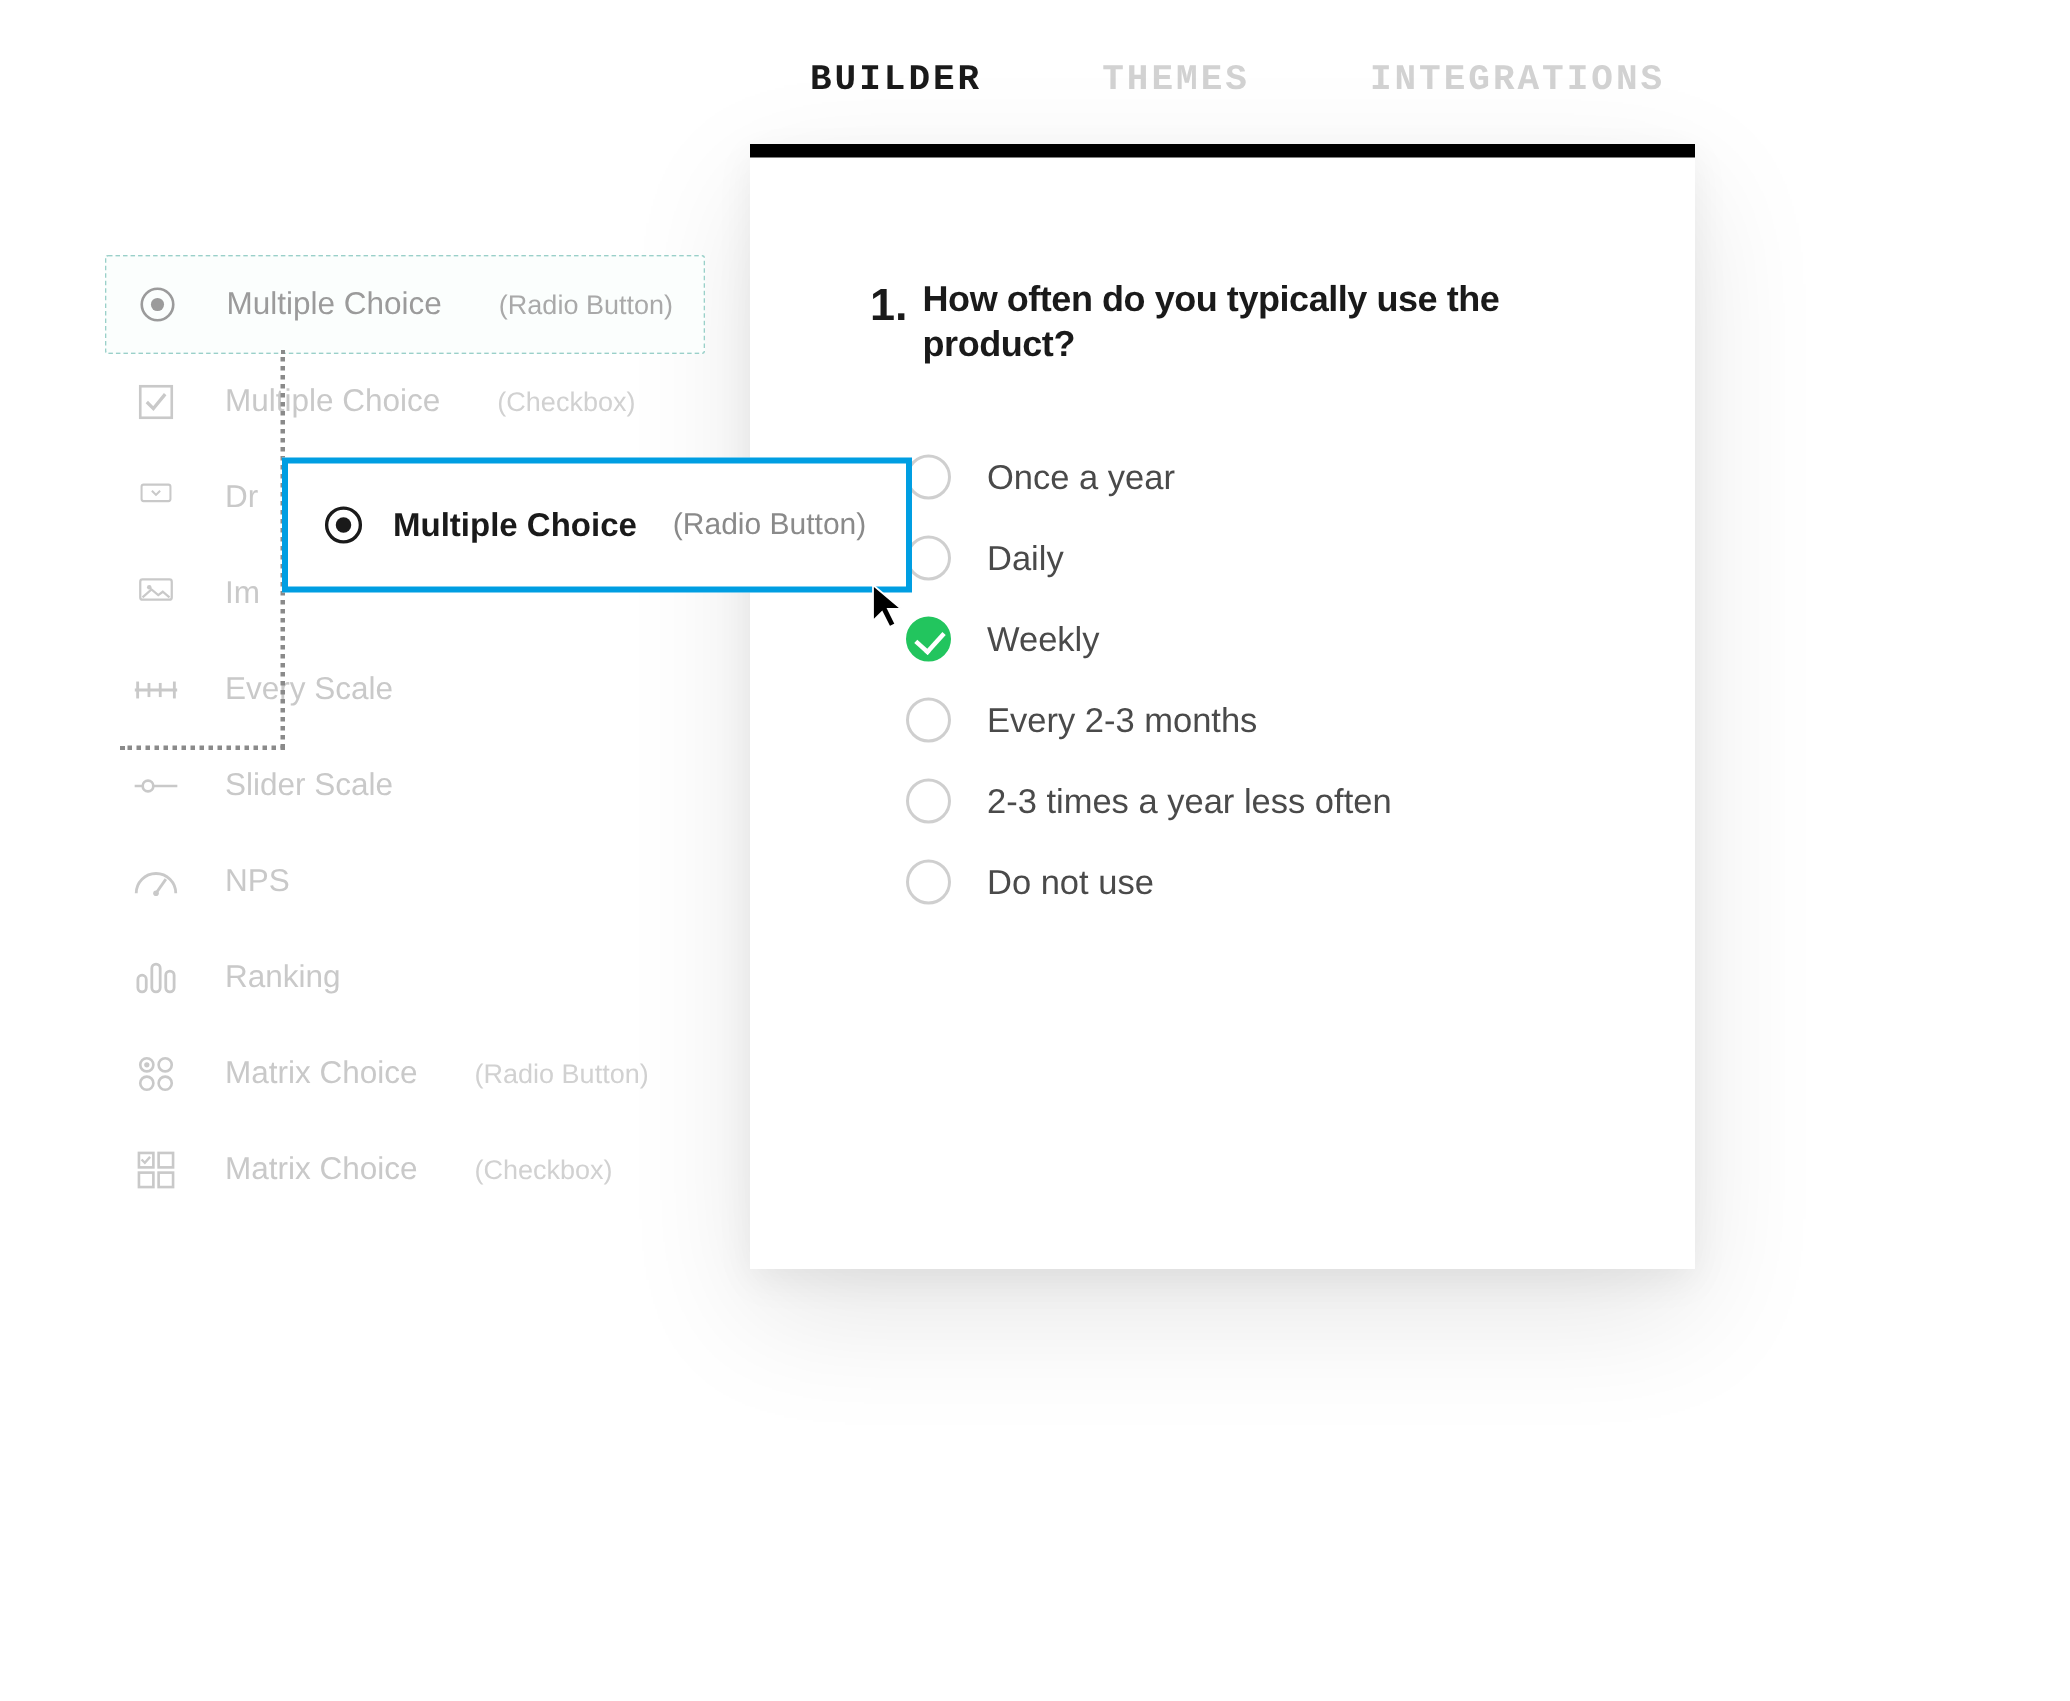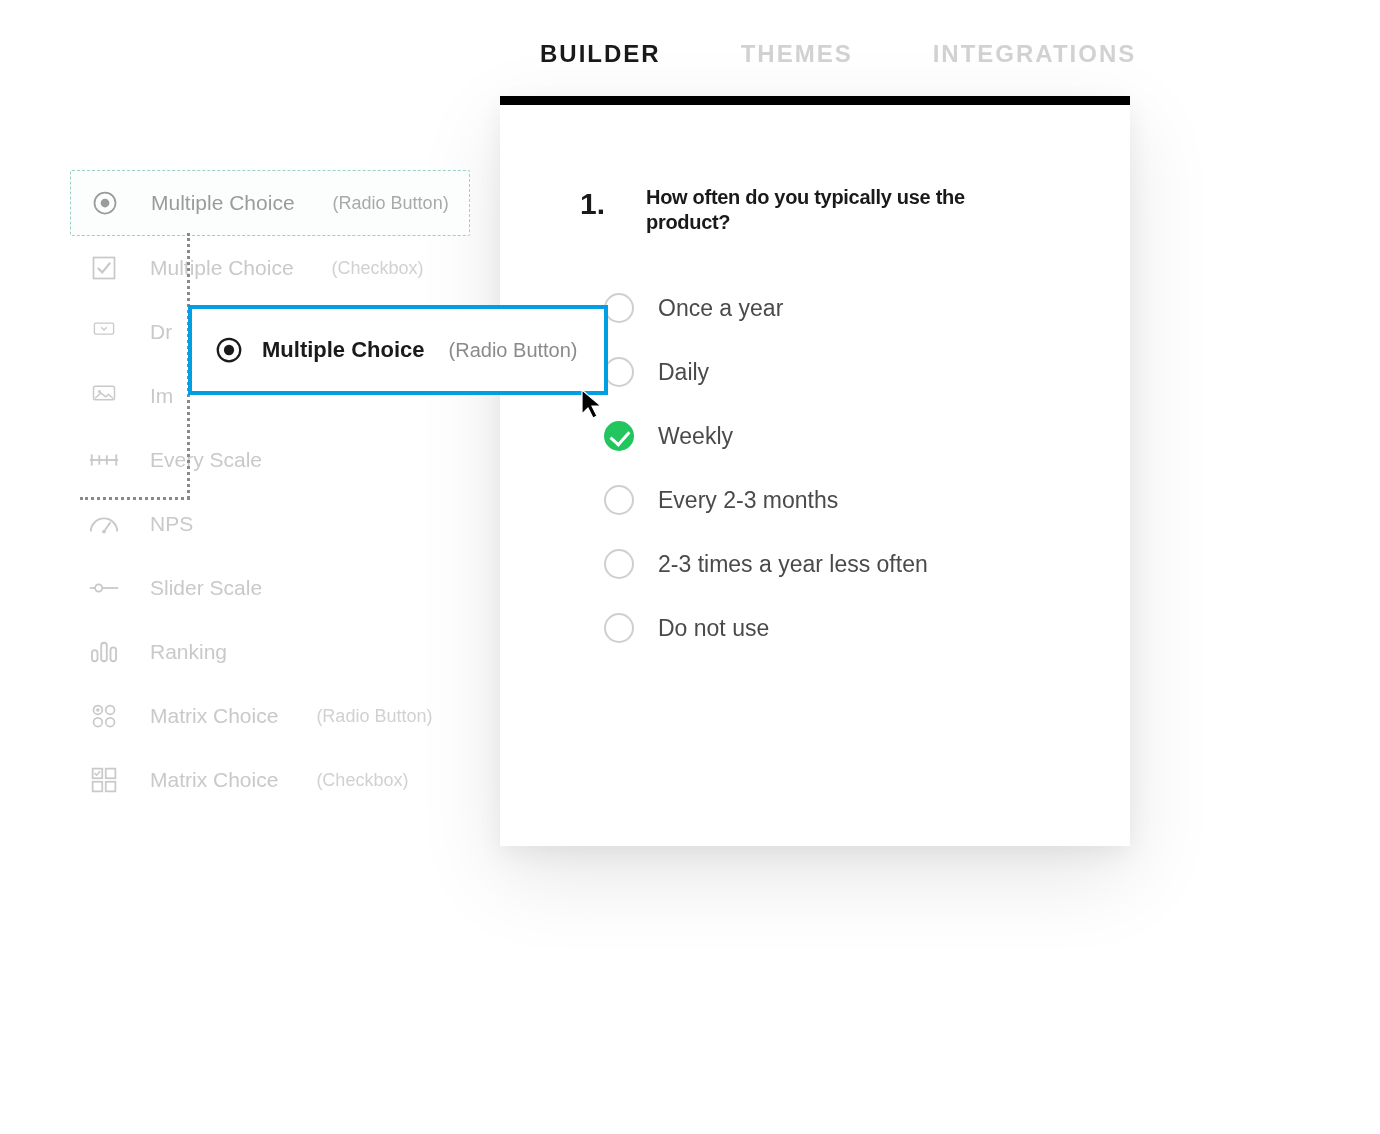--- a/index.html
+++ b/index.html
@@ -21,20 +21,21 @@
     display: flex;
     gap: 80px;
     padding: 20px 40px 24px 40px;
   }
   .tab {
     font-size: 24px;
     font-weight: 700;
     letter-spacing: 2px;
     color: #d2d2d2;
     cursor: pointer;
+    font-family: Liberation Mono, monospace;
   }
   .tab.active { color: #1a1a1a; }
 
   
   .preview-panel {
     position: absolute;
     top: 96px;
     left: 500px;
     width: 630px;
     height: 750px;
@@ -45,33 +46,32 @@
   }
   .question-row { display: flex; }
   .q-num {
     font-size: 30px;
     font-weight: 800;
     color: #1a1a1a;
     margin-right: 10px;
     line-height: 1.25;
   }
   .q-text {
-    font-size: 20px;
+    font-size: 24px;
     font-weight: 800;
     color: #1a1a1a;
     line-height: 1.25;
     letter-spacing: -0.3px;
-    margin-left: 31px;
   }
   .options {
     margin-top: 58px;
     margin-left: 24px;
     display: flex;
     flex-direction: column;
-    gap: 34px;
+    gap: 24px;
   }
   .opt {
     display: flex;
     align-items: center;
     gap: 24px;
     cursor: pointer;
   }
   .opt-label {
     font-size: 23px;
     color: #4a4a4a;
@@ -281,37 +281,37 @@
           <line x1="20" y1="5" x2="20" y2="15" stroke="#c9c9c9" stroke-width="2"></line>
           <line x1="30" y1="4" x2="30" y2="16" stroke="#c9c9c9" stroke-width="2"></line>
         </svg>
     </span>
     <span class="label">Every Scale</span>
   </div>
 
 
   <div class="qtype">
     <span class="icon">
+      <svg viewBox="0 0 36 16" width="34" height="16">
+          <line x1="2" y1="8" x2="34" y2="8" stroke="#c9c9c9" stroke-width="2"></line>
+          <circle cx="12" cy="8" r="4" fill="#ffffff" stroke="#c9c9c9" stroke-width="2"></circle>
+        </svg>
+    </span>
+    <span class="label">Slider Scale</span>
+  </div>
+
+  <div class="qtype">
+    <span class="icon">
       <svg viewBox="0 0 34 22" width="32" height="22">
           <path d="M3 19 A14 14 0 0 1 31 19" fill="none" stroke="#c9c9c9" stroke-width="2"></path>
           <line x1="17" y1="19" x2="24" y2="9" stroke="#c9c9c9" stroke-width="2"></line>
           <circle cx="17" cy="19" r="2" fill="#c9c9c9"></circle>
         </svg>
     </span>
     <span class="label">NPS</span>
-  </div>
-
-  <div class="qtype">
-    <span class="icon">
-      <svg viewBox="0 0 36 16" width="34" height="16">
-          <line x1="2" y1="8" x2="34" y2="8" stroke="#c9c9c9" stroke-width="2"></line>
-          <circle cx="12" cy="8" r="4" fill="#ffffff" stroke="#c9c9c9" stroke-width="2"></circle>
-        </svg>
-    </span>
-    <span class="label">Slider Scale</span>
   </div>
 
   <div class="qtype">
     <span class="icon">
       <svg viewBox="0 0 32 28" width="30" height="26">
           <rect x="3" y="12" width="6" height="12" rx="3" fill="none" stroke="#c9c9c9" stroke-width="2"></rect>
           <rect x="13" y="4" width="6" height="20" rx="3" fill="none" stroke="#c9c9c9" stroke-width="2"></rect>
           <rect x="23" y="9" width="6" height="15" rx="3" fill="none" stroke="#c9c9c9" stroke-width="2"></rect>
         </svg>
     </span>

